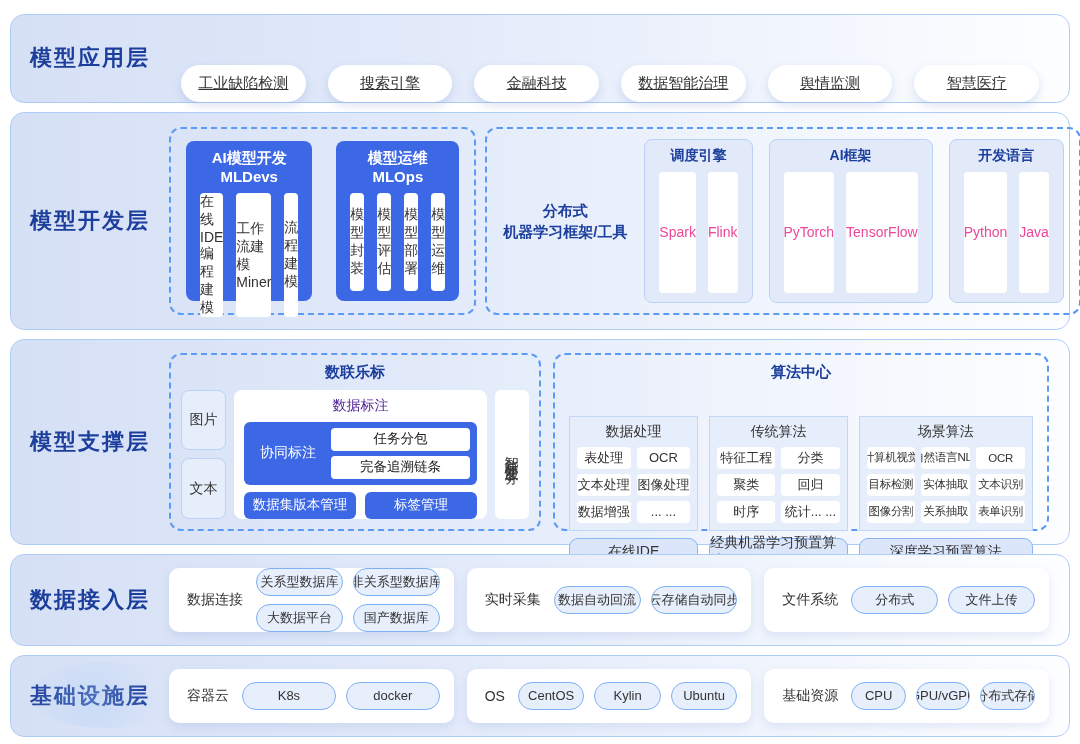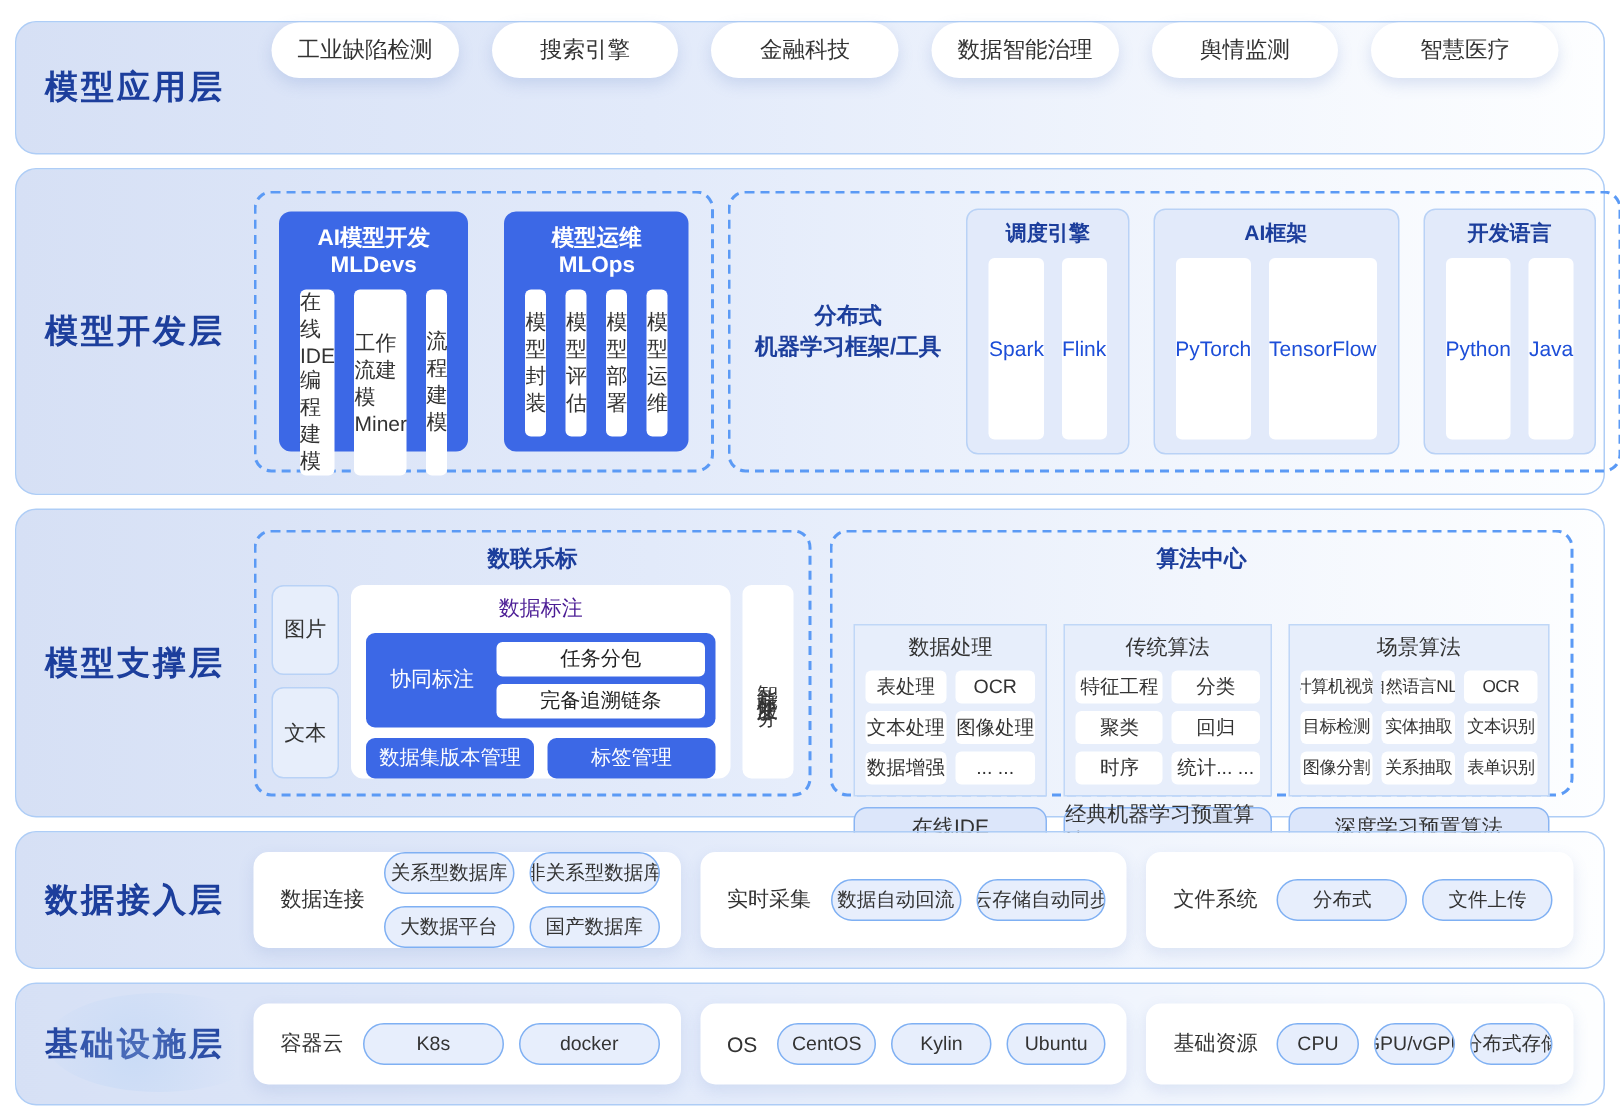--- a/index.html
+++ b/index.html
@@ -26,21 +26,21 @@
   .b3 { height:206px; }
   .b4 { height:98px; }
   .b5 { height:101px; position:relative; }
   .b5::before { 
     content:""; position:absolute; left:20px; top:6px; width:150px; height:66px;
     background:radial-gradient(circle at 40% 60%, rgba(173,206,246,.35), rgba(173,206,246,0) 70%);
     border-radius:50%; pointer-events:none;
   }
 
   
-  .b1-content { flex:1; display:flex; align-items:flex-start; gap:22px; padding:0 30px 0 12px; }
+  .b1-content { flex:1; display:flex; align-items:flex-end; gap:22px; padding:0 30px 0 12px;text-decoration:underline; }
   .app-pill {
     flex:1; height:37px; background:#fff; border-radius:19px;
     box-shadow:0 4px 10px rgba(100,130,200,.22);
     display:flex; align-items:center; justify-content:center; font-size:15px; color:#333;
   }
 
   
   .b2-content { flex:1; display:flex; gap:9px; padding:14px 20px 14px 0; box-sizing:border-box; }
   .dash { border:2px dashed #5b9af5; border-radius:12px; box-sizing:border-box; }
   .dev-row { flex:1.12; display:flex; gap:24px; padding:12px 15px; }
@@ -49,21 +49,21 @@
   .blue-card.mlops { flex:1.03; }
   .blue-card-title { text-align:center; font-weight:bold; font-size:15px; margin-bottom:8px; }
   .blue-card-btns { display:flex; gap:13px; flex:1; }
   .white-btn { flex:1; background:#fff; border-radius:4px; color:#333; font-size:14px; display:flex; align-items:center; justify-content:center; min-height:27px; }
 
   .fw-row { flex:1; display:flex; align-items:center; gap:16px; padding:10px 15px; }
   .fw-label { width:126px; flex:none; text-align:center; color:#1c3e9c; font-weight:bold; font-size:15px; line-height:1.4; }
   .tool-card { flex:1; align-self:stretch; background:#e2eafa; border:1px solid #b9d2f6; border-radius:8px; padding:7px 14px 9px; display:flex; flex-direction:column; box-sizing:border-box; }
   .tool-title { text-align:center; color:#1c3e9c; font-weight:bold; font-size:14px; margin-bottom:7px; }
   .tool-cells { display:flex; gap:12px; flex:1; }
-  .cell { flex:1; background:#fff; border-radius:4px; display:flex; align-items:center; justify-content:center; font-size:14px; color:#1d4ed8; min-height:24px; }
+  .cell { flex:1; background:#fff; border-radius:4px; display:flex; align-items:center; justify-content:center; font-size:14px; color:#ec4899; min-height:24px; }
 
   
   .b3-content { flex:1; display:flex; gap:12px; padding:13px 20px 13px 0; box-sizing:border-box; }
   .sl-box { width:372px; flex:none; padding:8px 10px 10px; display:flex; flex-direction:column; }
   .sec-title { text-align:center; color:#1c3e9c; font-weight:bold; font-size:15px; margin-bottom:8px; flex:none; }
   .sl-body { flex:1; display:flex; gap:8px; min-height:0; }
   .side-col { width:45px; flex:none; display:flex; flex-direction:column; gap:8px; }
   .side-box { flex:1; background:#e7eefb; border:1px solid #b9d2f6; border-radius:8px; display:flex; align-items:center; justify-content:center; font-size:14px; color:#333; }
   .anno-card { flex:1; background:#fff; border-radius:8px; padding:5px 10px 9px; display:flex; flex-direction:column; box-sizing:border-box; }
   .anno-title { text-align:center; font-size:14px; color:#4c1d95; margin:2px 0 7px; flex:none; }

